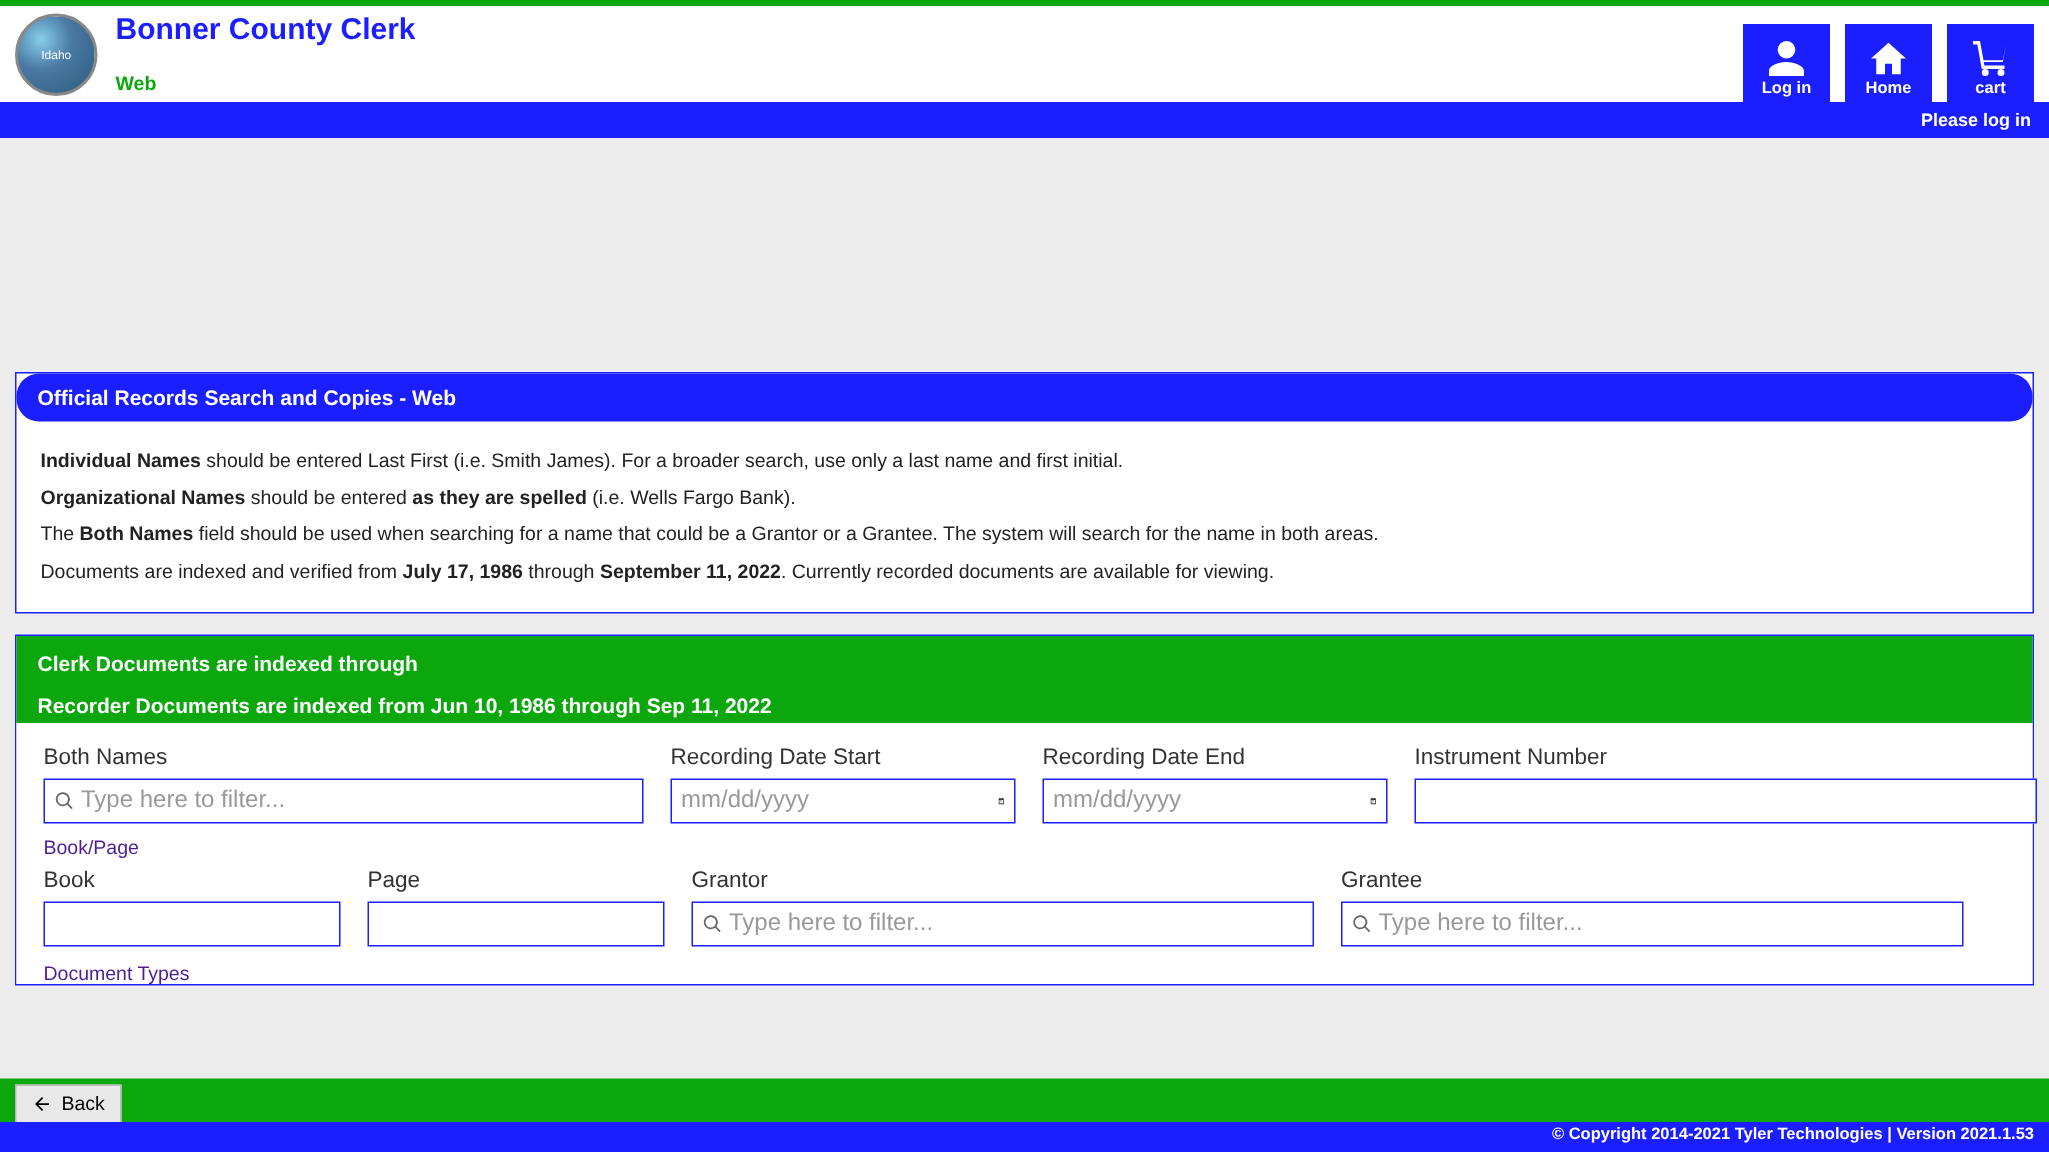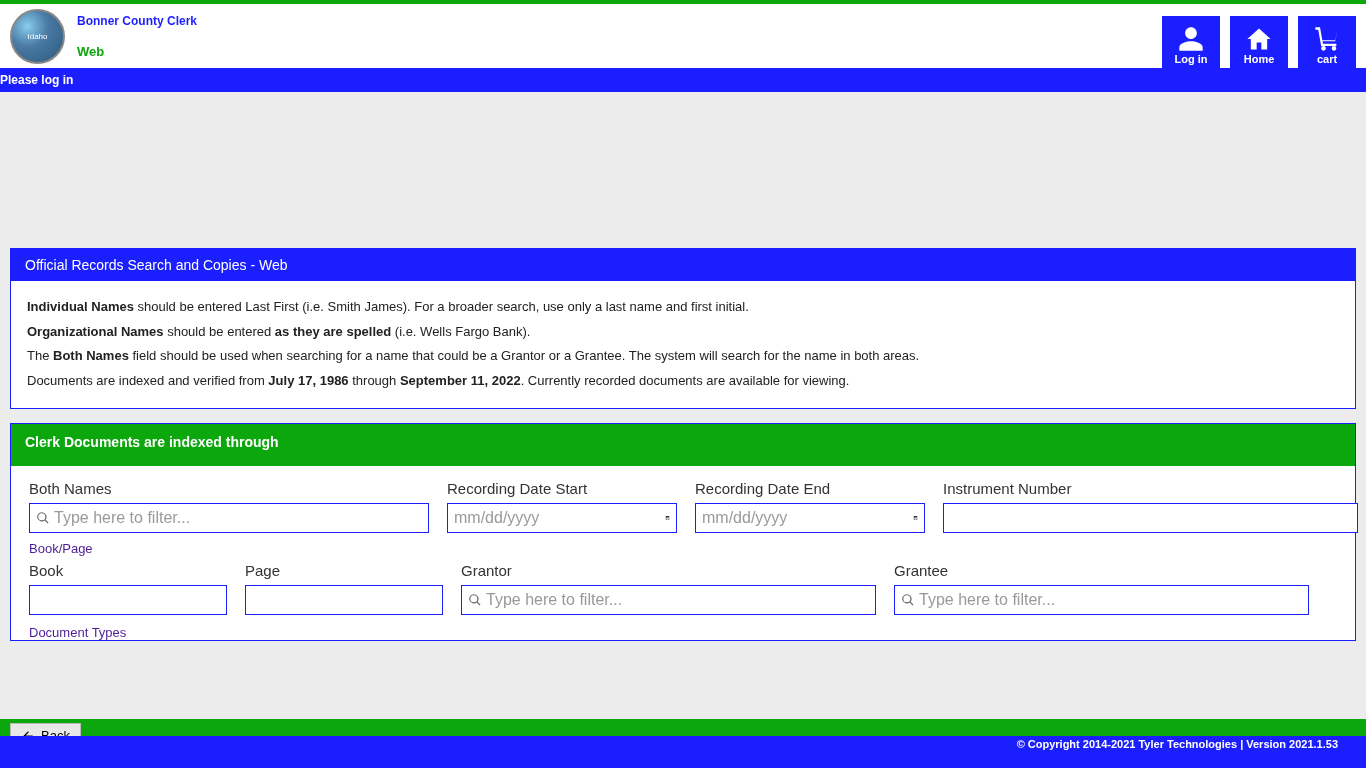--- a/index.html
+++ b/index.html
@@ -22,58 +22,61 @@
   }
   .logo-circle {
     width: 55px; height: 55px;
     border-radius: 50%;
     background: radial-gradient(circle at 30% 30%, #87ceeb 0%, #4a7aa5 40%, #2a5a7a 100%);
     border: 2px solid #888;
     margin-right: 12px;
     display:flex; align-items:center; justify-content:center;
     font-size: 8px; color:#fff;
   }
-  .title-block h1 { color: #1b1fff; font-size: 12px; font-weight: bold; }
+  .title-block h1 { color: #1b1fff; font-size: 20px; font-weight: bold; }
   .title-block .sub { color: #0ca70c; font-size: 13px; font-weight: bold; margin-top: 16px; }
   .header-right { position: absolute; right: 10px; top: 12px; display: flex; gap: 10px; }
   .hbtn {
     width: 58px; height: 58px;
     background: #1b1fff;
     color: #fff;
     display: flex; flex-direction: column; align-items: center; justify-content: center;
     cursor: pointer;
     font-size: 11px; font-weight: bold;
   }
   .hbtn svg { width: 28px; height: 28px; fill: #fff; }
   .bluebar {
     background: #1b1fff;
     height: 24px;
     display: flex;
     align-items: center;
+    justify-content: flex-end;
+    padding-right: 12px;
   }
   .bluebar span { color: #fff; font-size: 12px; font-weight: bold; cursor:pointer;}
   .content {
     padding: 10px;
     position: absolute;
     top: 108px;
     left: 0; right: 0;
     bottom: 49px;
     overflow: hidden;
   }
   .spacer { height: 130px; }
   .panel {
     border: 1px solid #1b1fff;
     background: #fff;
   }
   .panel-header {
     background: #1b1fff;
     color: #fff;
-    font-weight: normal;
+    font-weight: bold;
     font-size: 14px;
     padding: 8px 14px;
+    border-radius: 15px;
   }
   .panel-body {
     padding: 14px 16px;
     font-size: 13px;
     color: #222;
     line-height: 1.9;
   }
   .panel-body b { font-weight: bold; }
   .panel2 { margin-top: 14px; border:1px solid #1b1fff; background:#fff; }
   .green-header {
@@ -144,27 +147,27 @@
     display:flex;
     align-items:center;
     gap: 6px;
     font-size: 13px;
     cursor:pointer;
     text-align:right;
   }
   .footer-blue {
     position:absolute;
     left:0; right:0; bottom:0;
-    height:32px;
+    height:20px;
     background:#1b1fff;
     color:#fff;
     font-size:11px;
     font-weight:bold;
     text-align:right;
-    padding-right:28px;
+    padding-right:10px;
     line-height:16px;
   }
 </style>
 </head>
 <body>
 
 <div class="top-green"></div>
 
 <div class="header">
   <div class="logo-circle">Idaho</div>
@@ -207,20 +210,21 @@
       <div><b>Individual Names</b><span> should be entered Last First (i.e. Smith James). For a broader search, use only a last name and first initial.</span></div>
       <div><b>Organizational Names</b><span> should be entered </span><b>as they are spelled</b><span> (i.e. Wells Fargo Bank).</span></div>
       <div><span>The </span><b>Both Names</b><span> field should be used when searching for a name that could be a Grantor or a Grantee. The system will search for the name in both areas.</span></div>
       <div><span>Documents are indexed and verified from </span><b>July 17, 1986</b><span> through </span><b>September 11, 2022</b><span>. Currently recorded documents are available for viewing.</span></div>
     </div>
   </div>
 
   <div class="panel2">
     <div class="green-header">
       <div>Clerk Documents are indexed through</div>
+      <div>Recorder Documents are indexed from Jun 10, 1986 through Sep 11, 2022</div>
     </div>
     <div class="form-area">
 
       <div class="form-row">
         <div class="field">
           <div class="field-label">Both Names</div>
           <div class="inp w-bothnames">
             <svg class="mag" viewBox="0 0 24 24" fill="#666">
                 <path d="M10 2a8 8 0 105 14.3l5 5 1.4-1.4-5-5A8 8 0 0010 2zm0 2a6 6 0 110 12 6 6 0 010-12z"></path>
               </svg>

